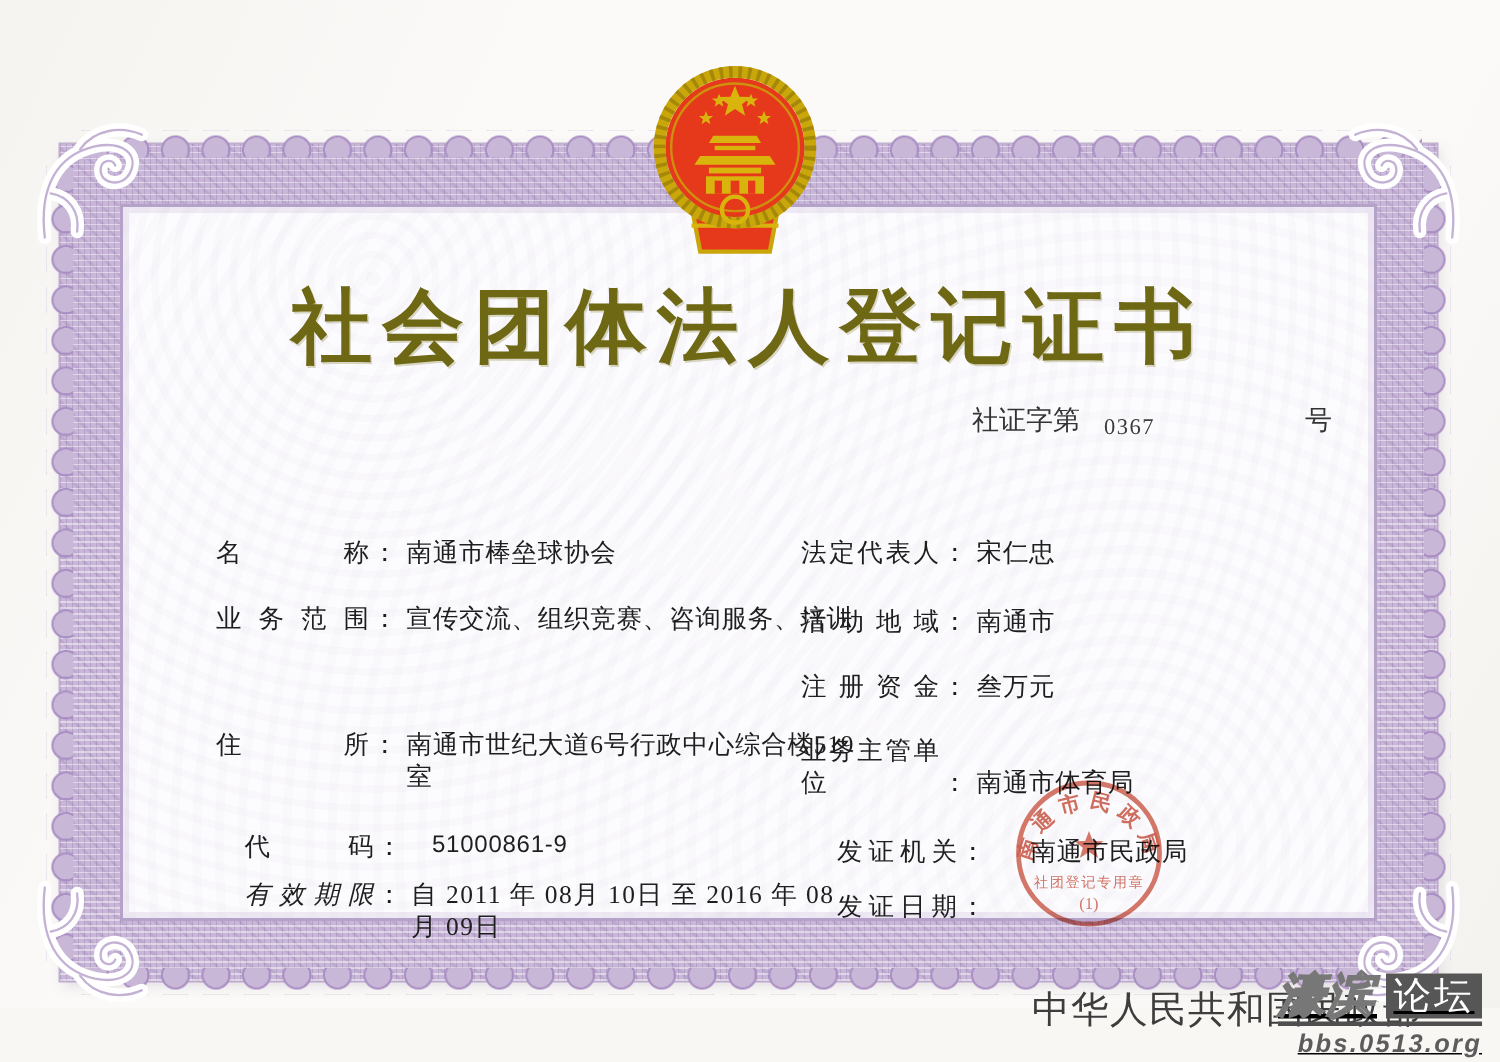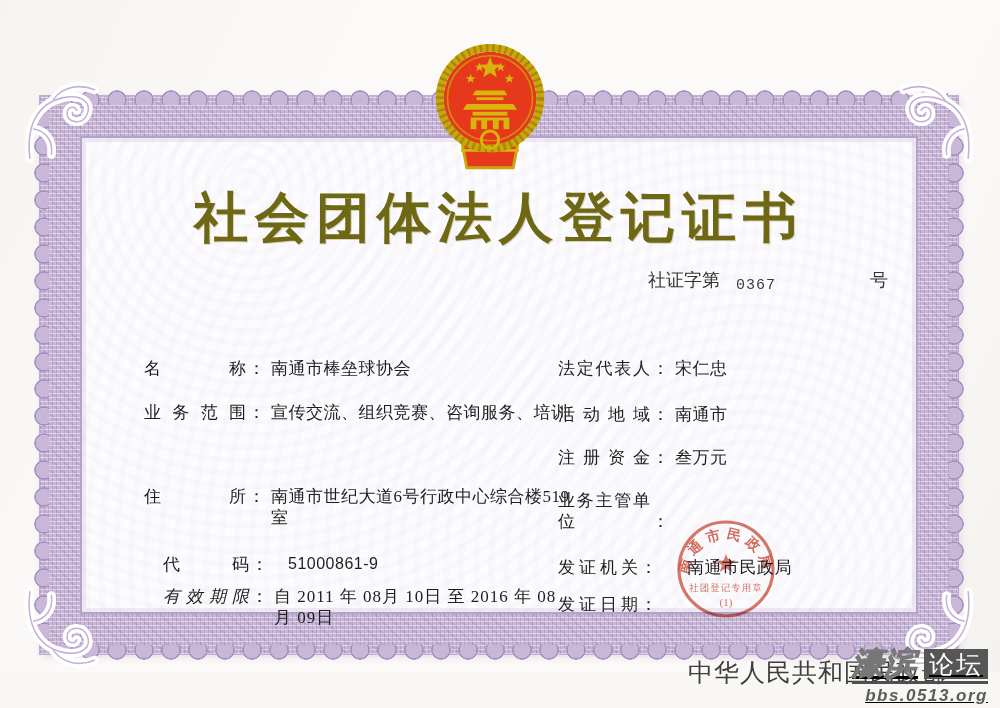--- a/index.html
+++ b/index.html
@@ -46,31 +46,31 @@
   .fl-bl { left:-16px; bottom:-16px; transform:scaleY(-1); }
 
   
   .title { position:absolute; top:86px; left:0; right:0; text-align:center;
     font-size:54px; font-weight:bold; letter-spacing:7px; color:#6e6713;
     text-shadow:1px 1px 0 rgba(110,103,19,.25); white-space:nowrap; }
 
   .regline { position:absolute; top:172px; left:608px; width:240px;
     display:flex; align-items:baseline; font-size:18px; color:#333; }
   .regline .num { margin-left:16px; font-size:15px; color:#3c3c3c;
-    position:relative; top:3px; letter-spacing:1px; font-family:Liberation Mono, monospace; }
+    position:relative; top:3px; letter-spacing:1px; font-family:Liberation Serif, serif; }
   .regline .suf { margin-left:auto; }
 
   .row { position:absolute; display:flex; align-items:flex-start;
     font-size:17px; color:#1e1e1e; line-height:1.25; }
   .lab { flex:none; text-align:justify; text-align-last:justify; }
   .col { flex:none; margin:0 6px 0 2px; }
   .val { flex:1; letter-spacing:.5px; }
 
   .rowsL   { left:104px;  width:430px; } .rowsL .lab { width:102px; }
-  .rowsR   { left:518px; width:360px;align-items:flex-end; } .rowsR .lab { width:92px; }
+  .rowsR   { left:494px; width:360px;align-items:flex-end; } .rowsR .lab { width:92px; }
   .rowsBL  { left:94px;  width:440px; } .rowsBL .lab { width:86px;margin-left:29px; }
   .rowsBR  { left:518px; width:380px; } .rowsBR .lab { width:80px; }
 
   .emblem { position:absolute; left:432px; top:36px; z-index:6; }
 
   .stamp { position:absolute; left:634px; top:421px; z-index:7;
     mix-blend-mode:multiply; opacity:.88; }
 
   .issuer-line { position:absolute; left:688px; top:656px; font-size:25px;
     color:#3d3d3d; letter-spacing:1px; white-space:nowrap; }
@@ -164,20 +164,21 @@
       <span class="val">南通市</span>
     </div>
     <div class="row rowsR" style="top:351px">
       <span class="lab">注册资金</span>
       <span class="col">：</span>
       <span class="val">叁万元</span>
     </div>
     <div class="row rowsR" style="top:394px">
       <span class="lab">业务主管单位</span>
       <span class="col">：</span>
+      <span class="val">南通市体育局</span>
     </div>
 
     <div class="row rowsBL" style="top:458px">
       <span class="lab">代码</span>
       <span class="col">：</span>
       <span class="val" style="margin-left:14px; font-family:'Liberation Sans',sans-serif; font-size:16px">51000861-9</span>
     </div>
     <div class="row rowsBL" style="top:490px">
       <span class="lab" style="font-style:italic">有效期限</span>
       <span class="col">：</span>

